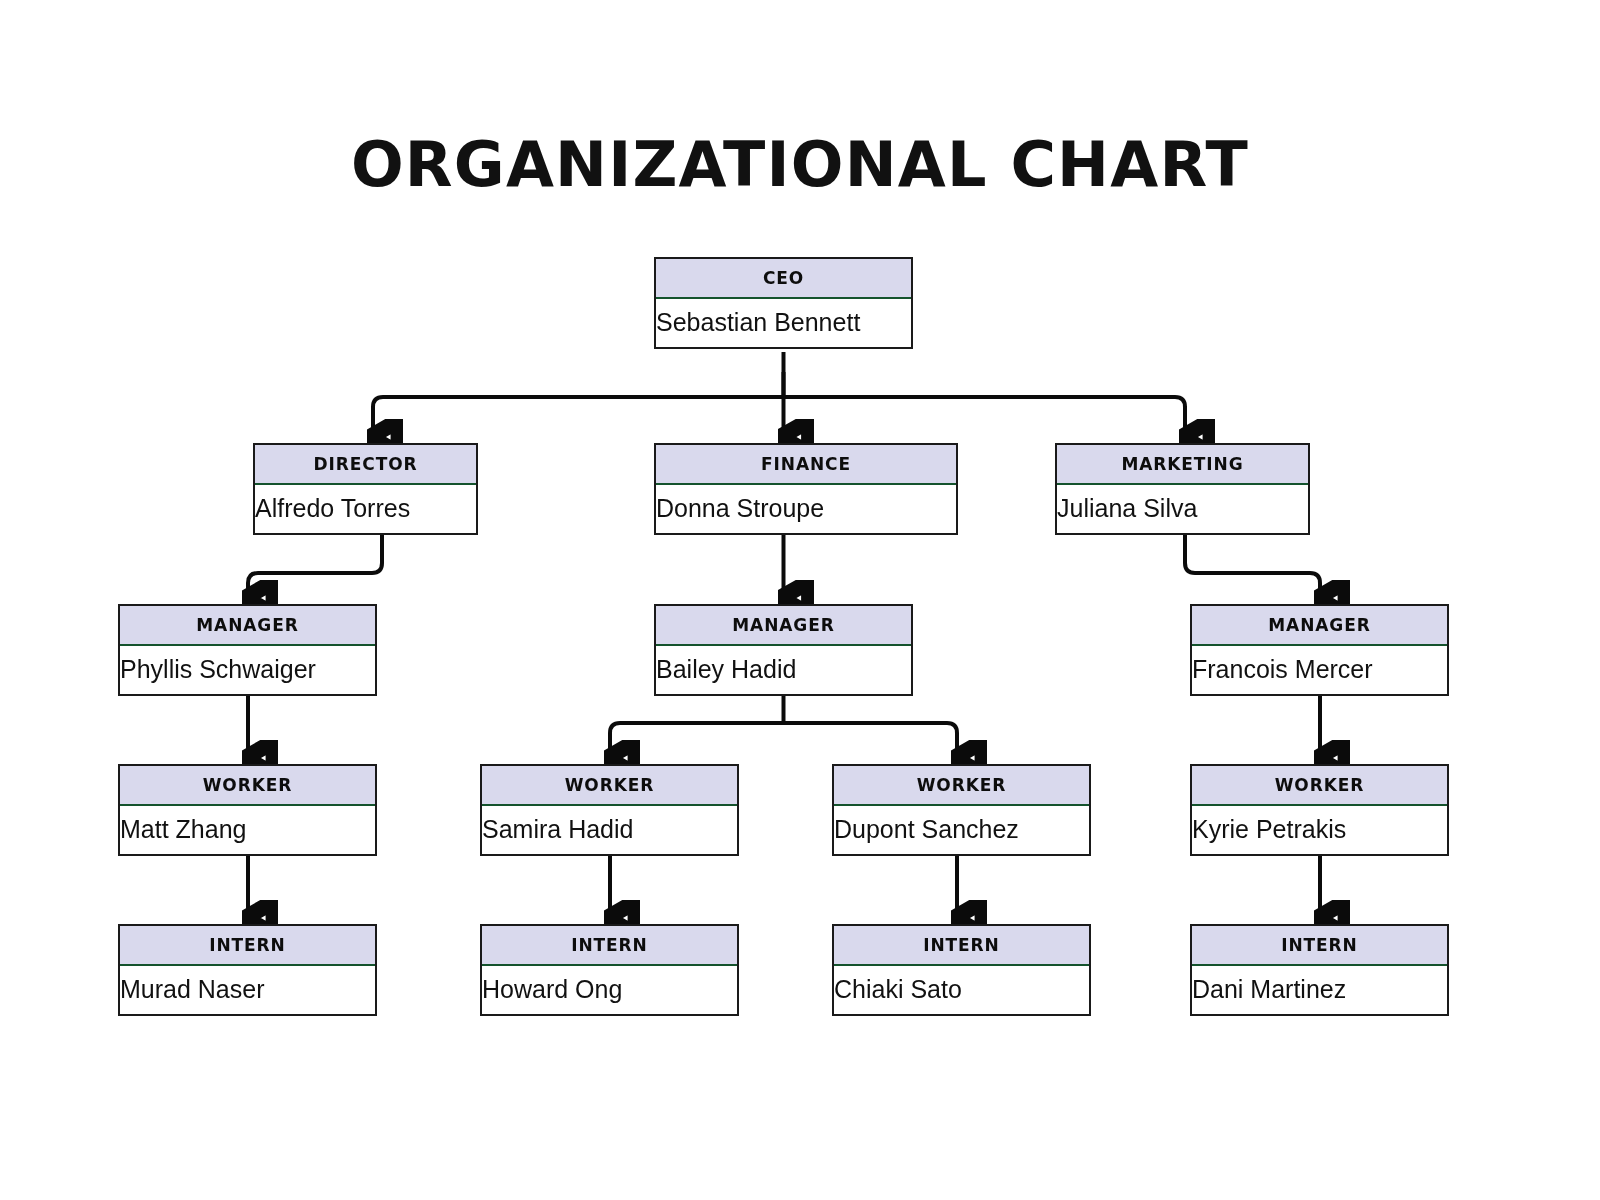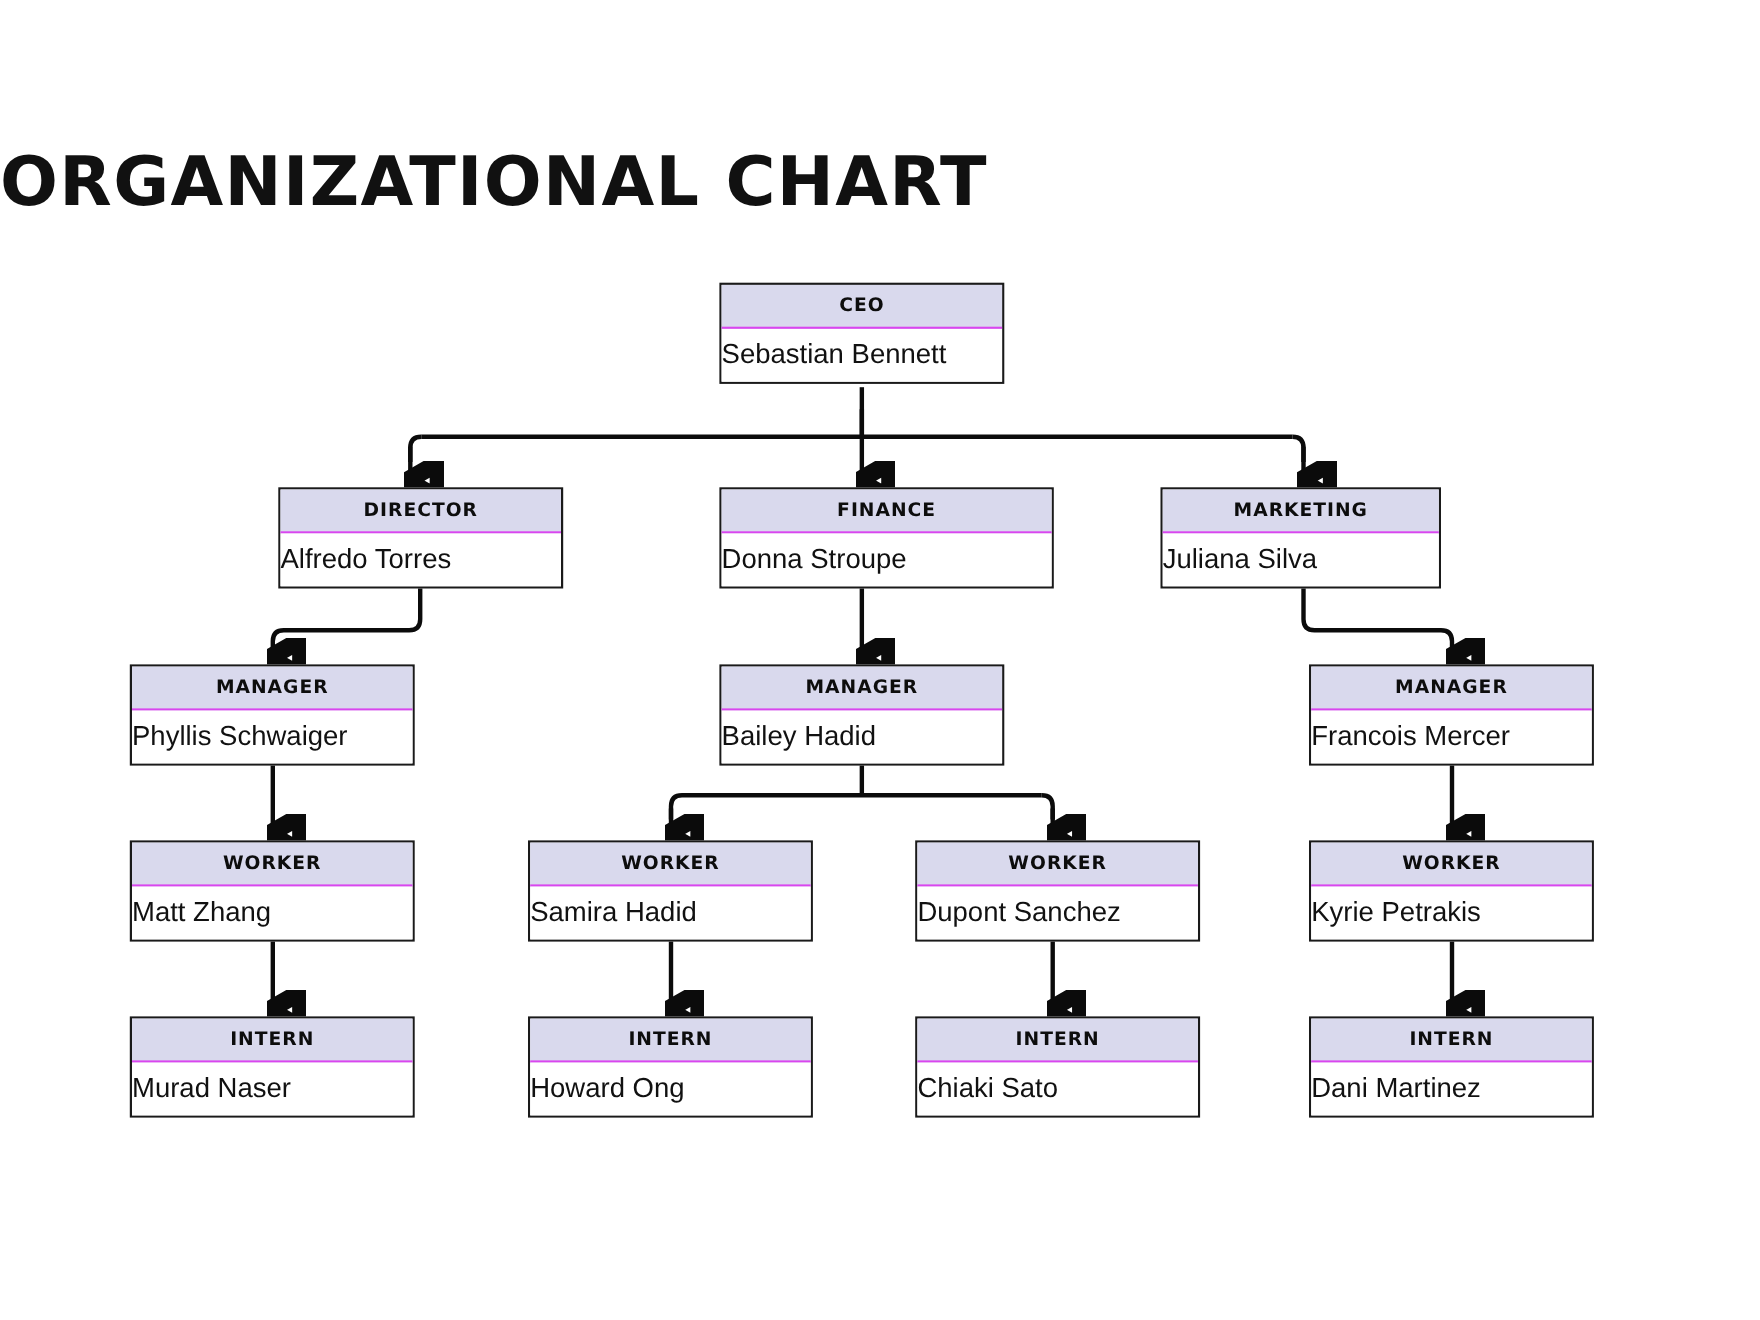--- a/index.html
+++ b/index.html
@@ -15,21 +15,21 @@
     overflow: hidden;
     font-family: "Liberation Sans", sans-serif;
   }
 
   
   #chart-title {
     position: absolute;
     left: 0;
     top: 128px;
     width: 1600px;
-    text-align: left;
+    text-align: center;
     font-family: "DejaVu Sans", sans-serif;
     font-size: 62px;
     font-weight: 700;
     letter-spacing: 1.2px;
     color: #111111;
     white-space: nowrap;
   }
 
   
   #connectors {
@@ -55,21 +55,21 @@
     box-sizing: border-box;
     border: 2px solid #1a1a1a;
     background: #ffffff;
   }
   .node-header {
     box-sizing: border-box;
     height: 40px;
     line-height: 38px;
     text-align: center;
     background: #d9d9ed;
-    border-bottom: 2px solid #d946ef;
+    border-bottom: 2px solid #14532d;
     font-family: "DejaVu Sans", sans-serif;
     font-size: 17px;
     font-weight: 700;
     letter-spacing: 0.9px;
     color: #0d0d0d;
     overflow: hidden;
     white-space: nowrap;
   }
   .node-body {
     box-sizing: border-box;
@@ -129,21 +129,21 @@
     <line x1="610" y1="852" x2="610" y2="918" marker-end="url(#arrowhead)"></line>
     <line x1="957" y1="852" x2="957" y2="918" marker-end="url(#arrowhead)"></line>
     <line x1="1320" y1="852" x2="1320" y2="918" marker-end="url(#arrowhead)"></line>
   </svg>
 
   <div class="node" style="left:654px; top:257px; width:259px;">
     <div class="node-header">CEO</div>
     <div class="node-body">Sebastian Bennett</div>
   </div>
 
-  <div class="node" style="left:253px; top:443px; width:259px;">
+  <div class="node" style="left:253px; top:443px; width:225px;">
     <div class="node-header">DIRECTOR</div>
     <div class="node-body">Alfredo Torres</div>
   </div>
 
   <div class="node" style="left:654px; top:443px; width:304px;">
     <div class="node-header">FINANCE</div>
     <div class="node-body">Donna Stroupe</div>
   </div>
 
   <div class="node" style="left:1055px; top:443px; width:255px;">

